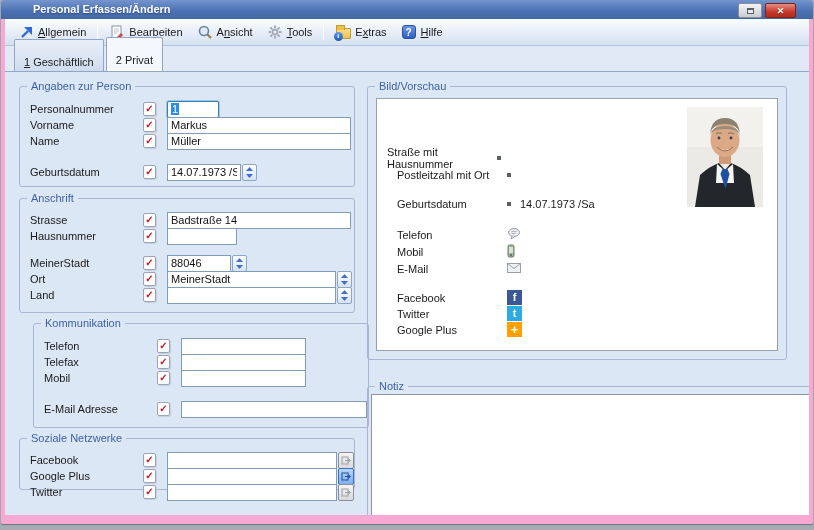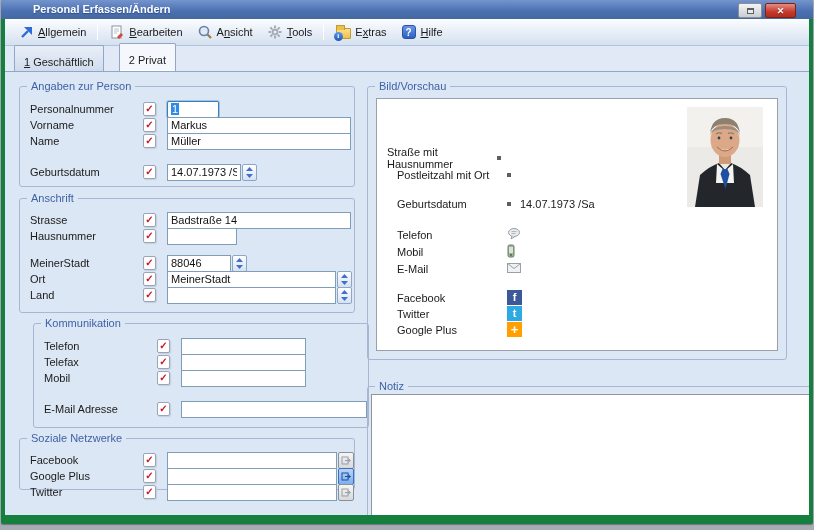--- a/index.html
+++ b/index.html
@@ -1,19 +1,19 @@
 <!DOCTYPE html>
 <html><head>
 <meta charset="utf-8">
 <style>
   * { margin:0; padding:0; box-sizing:border-box; }
   body { font-family:"Liberation Sans", sans-serif; font-size:11px; color:#1a1a1a; }
   .screen { position:relative; width:814px; height:530px; background:#a6abb4; overflow:hidden; }
   .window { position:absolute; left:1px; top:0; width:812px; height:524px;
-            background:#15803d; border-radius:3px 3px 2px 2px; box-shadow:0 1px 1px #70757d; }
+            background:#f9a8d4; border-radius:3px 3px 2px 2px; box-shadow:0 1px 1px #70757d; }
   
   .titlebar { position:relative; height:19px; background:linear-gradient(#7494cd,#4a70b2 60%,#44689f);
               border-radius:3px 3px 0 0; }
   .title { position:absolute; left:32px; top:3px; color:#fff; font-weight:bold; font-size:11px;
            text-shadow:0 1px 1px #2d4c82; }
   .winbtns { position:absolute; right:17px; top:3px; display:flex; gap:3px; }
   .winbtn { height:15px; border-radius:2px; display:flex; align-items:center; justify-content:center;
             cursor:default; }
   .winbtn.restore { width:24px; background:linear-gradient(#f4f4f4,#c9cdd3); border:1px solid #8a8f98; }
   .restore-glyph { width:7px; height:6px; border:1px solid #5a5f66; border-top-width:2px; background:#e8eaec; }
@@ -33,22 +33,22 @@
                 border:1px solid #2a52a4; }
   .folder { position:relative; width:15px; height:11px; margin-top:3px; background:linear-gradient(#fbe08a,#eec049);
             border:1px solid #c09a33; border-radius:1px; }
   .folder:before { content:""; position:absolute; left:-1px; top:-4px; width:7px; height:4px;
                    background:#eec049; border:1px solid #c09a33; border-bottom:none; border-radius:1px 1px 0 0; }
   .info-dot { position:absolute; left:-3px; bottom:-3px; width:9px; height:9px; border-radius:50%;
               background:linear-gradient(#5f9aec,#1d57b8); color:#fff; font-size:7px; font-weight:bold;
               line-height:9px; text-align:center; font-family:"Liberation Serif", serif; }
   
   .tabstrip { height:25px; display:flex; align-items:flex-end; padding-left:9px; background:#e0e9f5; position:relative; }
-  .tab { border:1px solid #93a6c8; border-bottom:none; border-radius:2px 2px 0 0; padding:10px 9px 3px;
-         background:linear-gradient(#e9eff8,#cfdcee); color:#222; margin-right:15px; position:relative;
+  .tab { border:1px solid #93a6c8; border-bottom:none; border-radius:2px 2px 0 0; padding:16px 9px 3px;
+         background:linear-gradient(#e9eff8,#cfdcee); color:#222; margin-right:2px; position:relative;
          cursor:default; }
   .tab u { text-decoration:underline; }
   .tab.active { background:#f4f8fd; padding-bottom:5px; z-index:3; font-weight:normal;
                 box-shadow:0 -1px 0 #fff inset; }
   .page { position:relative; height:calc(100% - 52px); border-top:1px solid #93a6c8; background:#dce7f5; }
   
   .group { position:absolute; border:1px solid #a8b6d2; border-radius:3px; }
   .legend { position:absolute; top:-7px; left:7px; background:#dce7f5; padding:0 4px; color:#3f61a5; }
   
   .row { display:flex; align-items:center; height:16px; padding-left:10px; }

